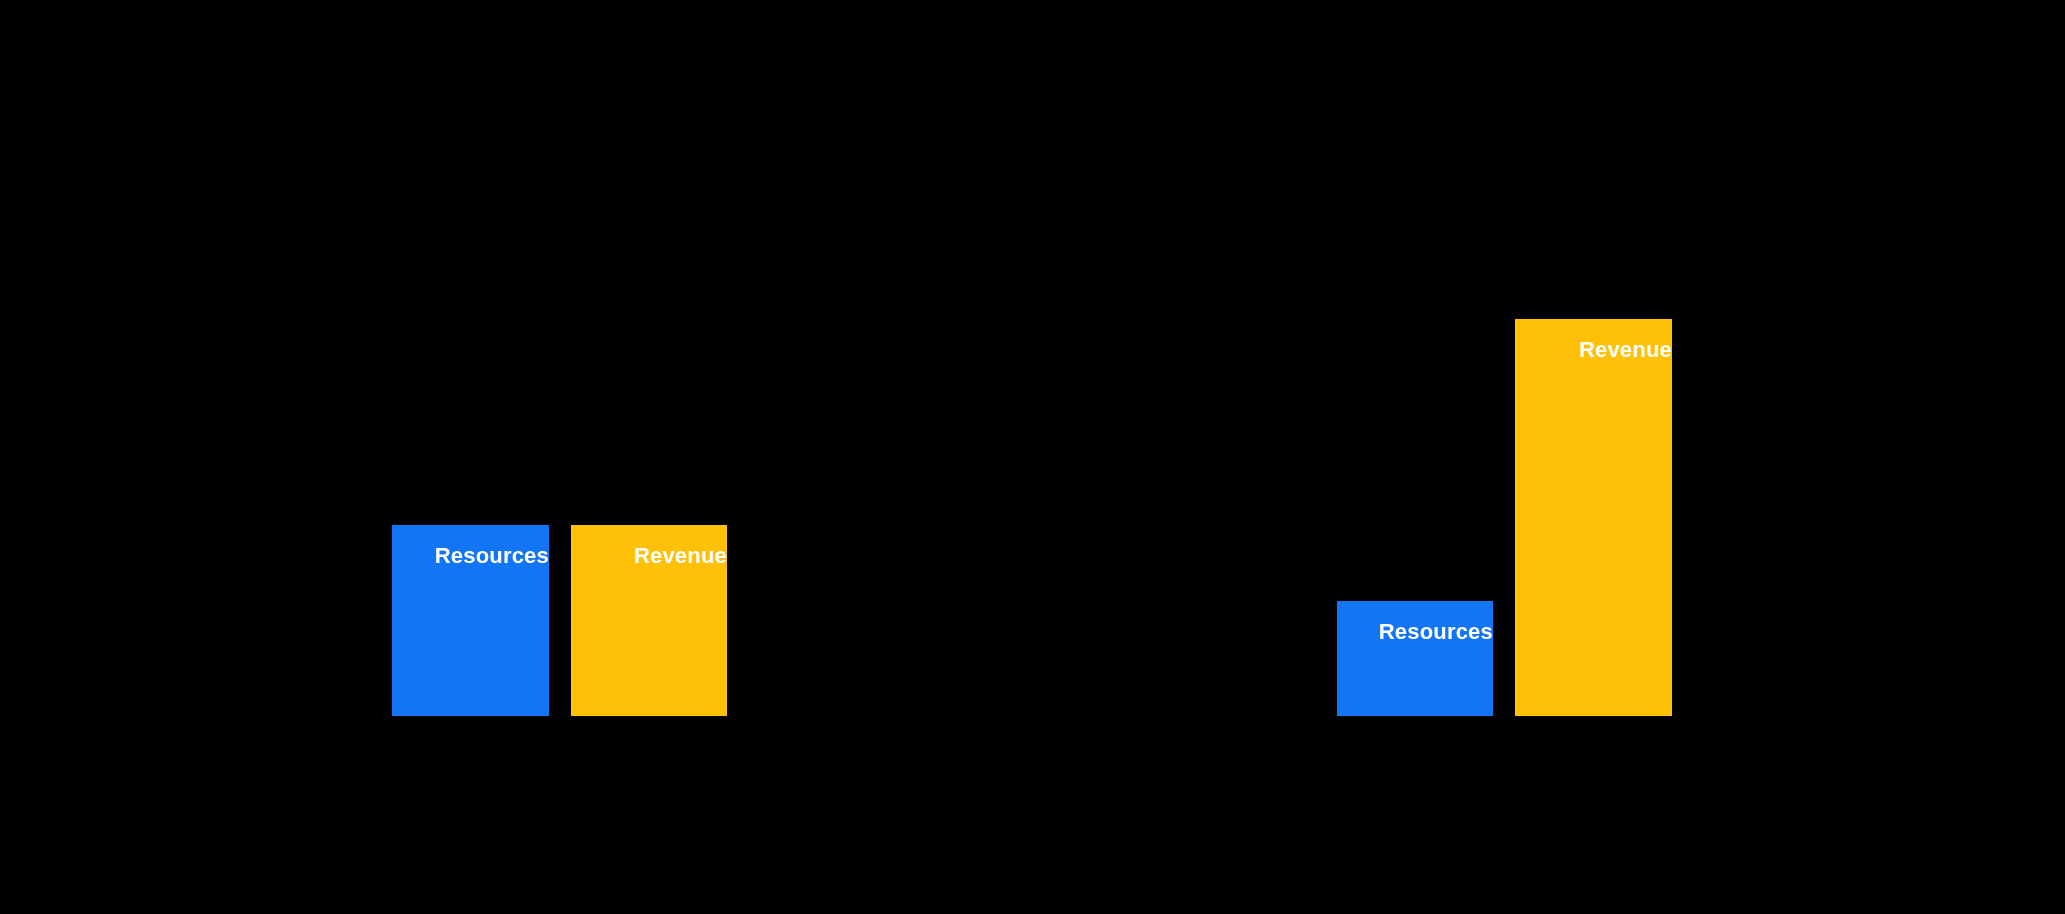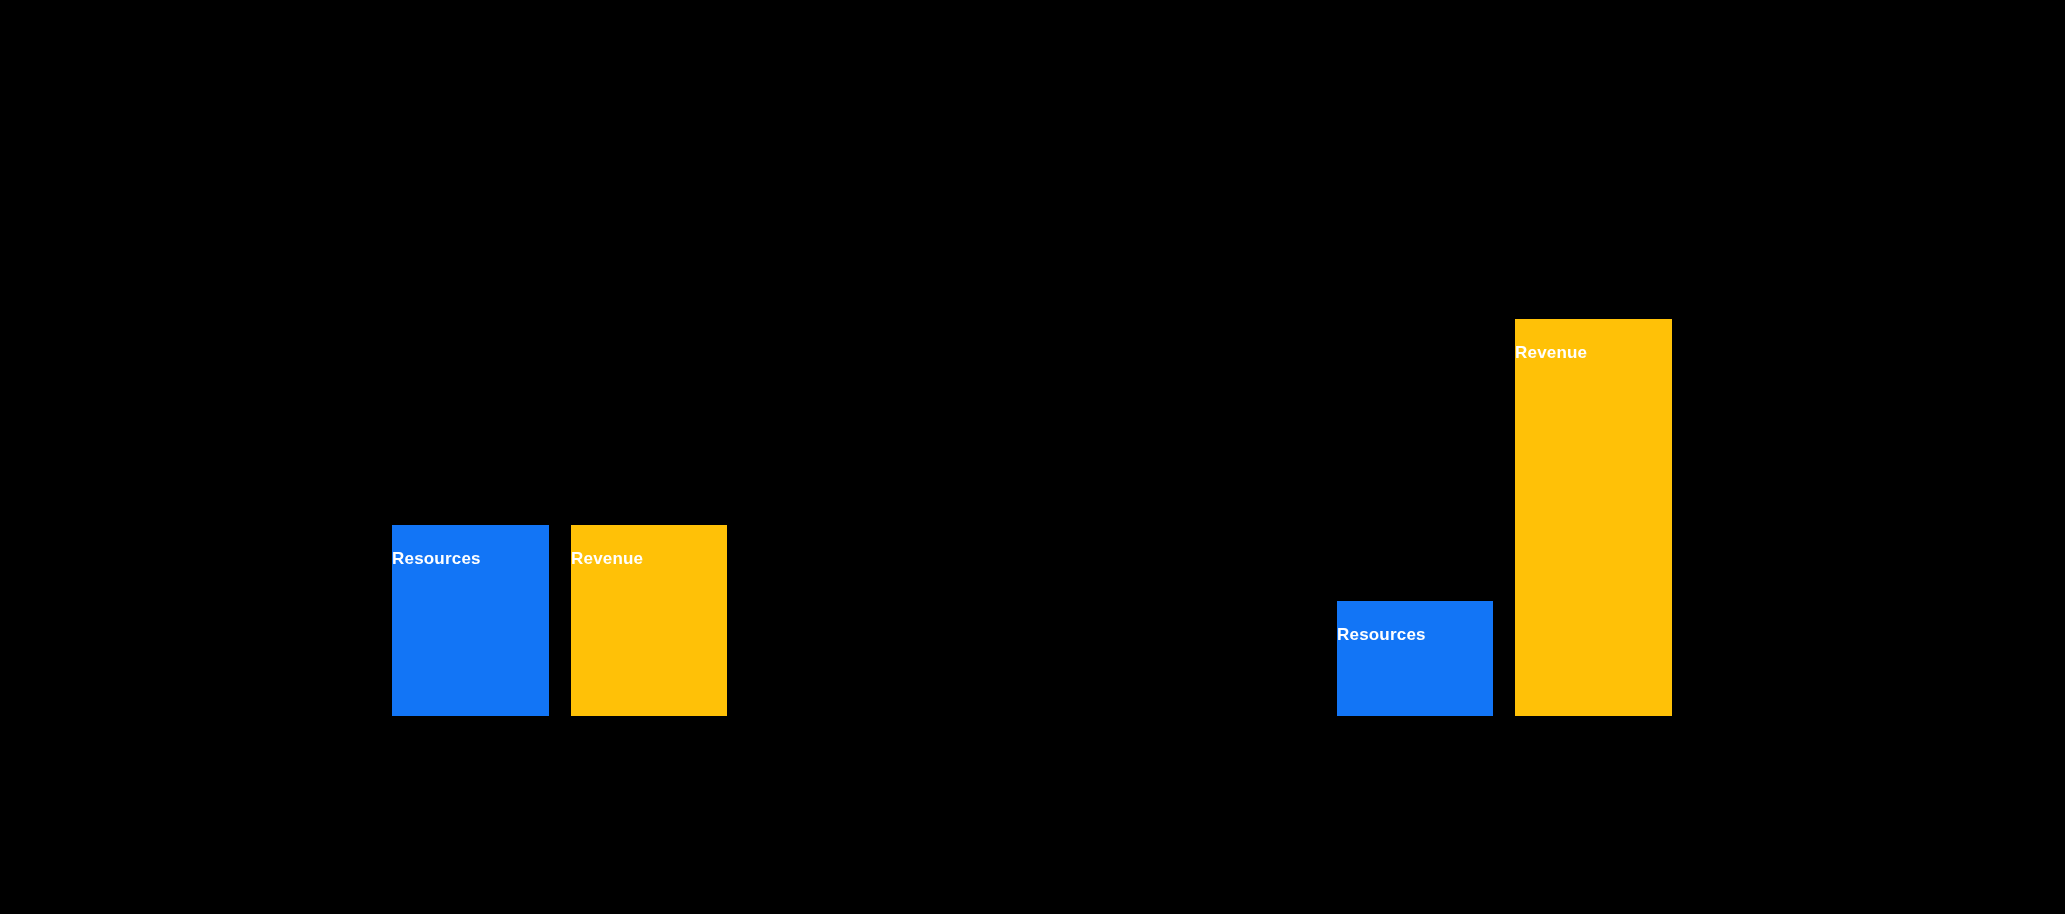--- a/index.html
+++ b/index.html
@@ -14,23 +14,23 @@
     background: #000000;
     overflow: hidden;
     font-family: "Liberation Sans", sans-serif;
   }
   .bar {
     position: absolute;
     box-sizing: border-box;
   }
   .bar-label {
     display: block;
-    text-align: left;
-    padding-top: 25px;
-    font-size: 17px;
+    text-align: right;
+    padding-top: 19px;
+    font-size: 22px;
     font-weight: 700;
     line-height: 1.1;
     letter-spacing: 0.2px;
     color: #FFFFFF;
     user-select: none;
   }
 </style>
 </head>
 <body style="background: rgb(0, 0, 0);">
 

